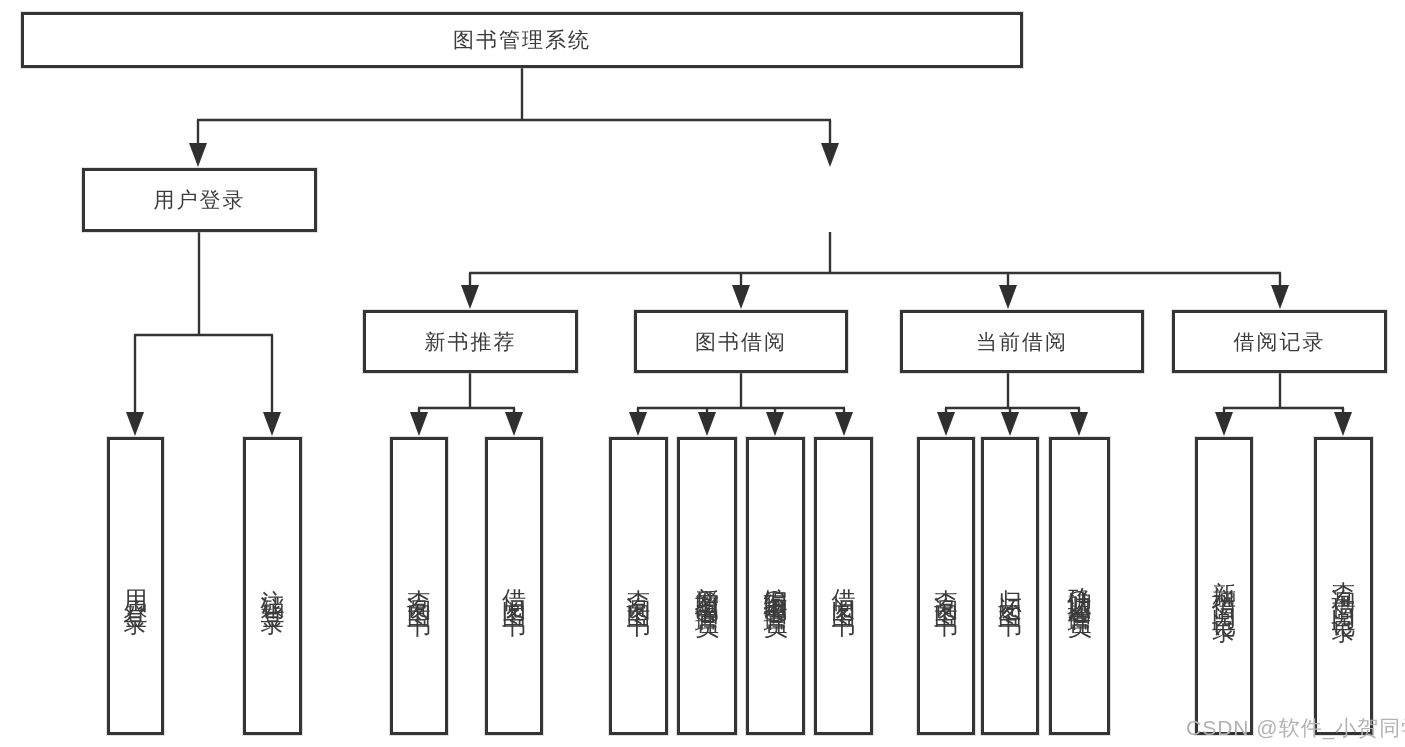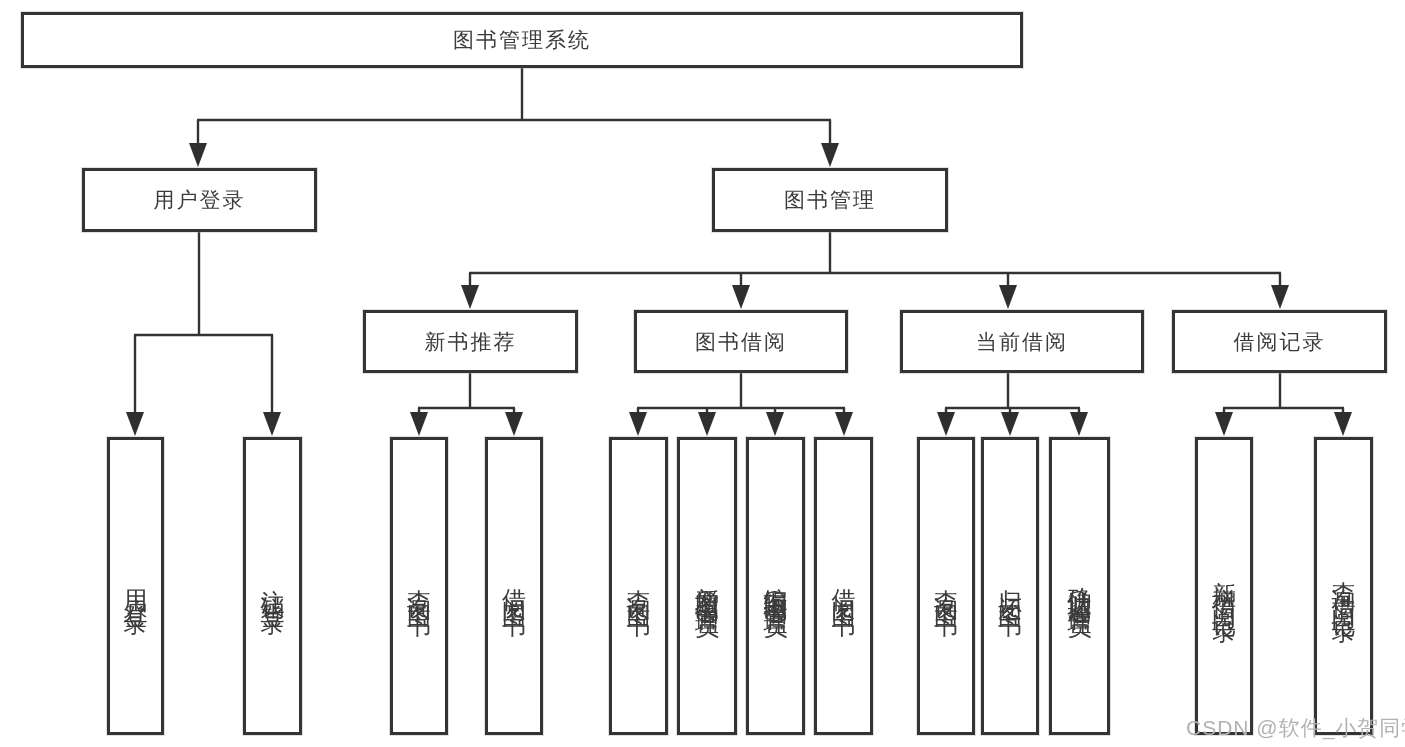--- a/index.html
+++ b/index.html
@@ -144,23 +144,20 @@
     </g>
   </svg>
 
   <div class="box" style="left:21px; top:12px; width:1002px; height:56px;">
     <span class="h-label">图书管理系统</span>
   </div>
 
   <div class="box" style="left:82px; top:168px; width:235px; height:64px;">
     <span class="h-label">用户登录</span>
   </div>
-  <div class="box" style="left:712px; top:168px; width:236px; height:64px;">
-    <span class="h-label">图书管理</span>
-  </div>
 
   <div class="box" style="left:363px; top:310px; width:215px; height:63px;">
     <span class="h-label">新书推荐</span>
   </div>
   <div class="box" style="left:634px; top:310px; width:214px; height:63px;">
     <span class="h-label">图书借阅</span>
   </div>
   <div class="box" style="left:900px; top:310px; width:244px; height:63px;">
     <span class="h-label">当前借阅</span>
   </div>

